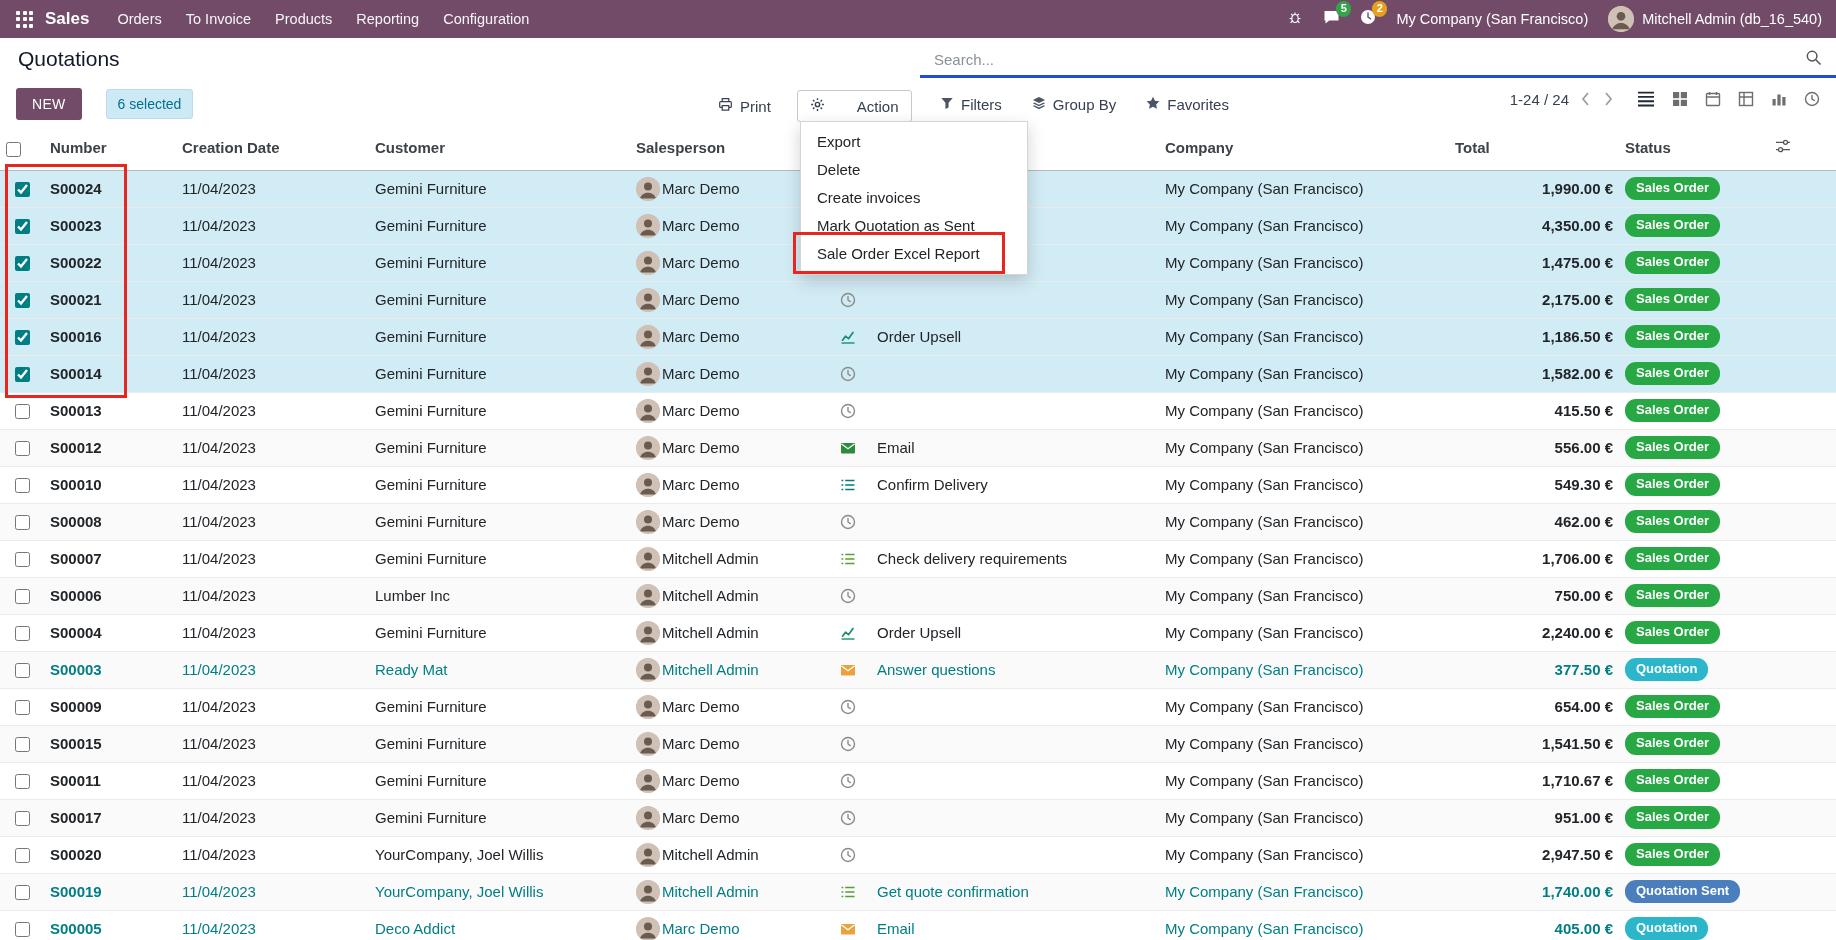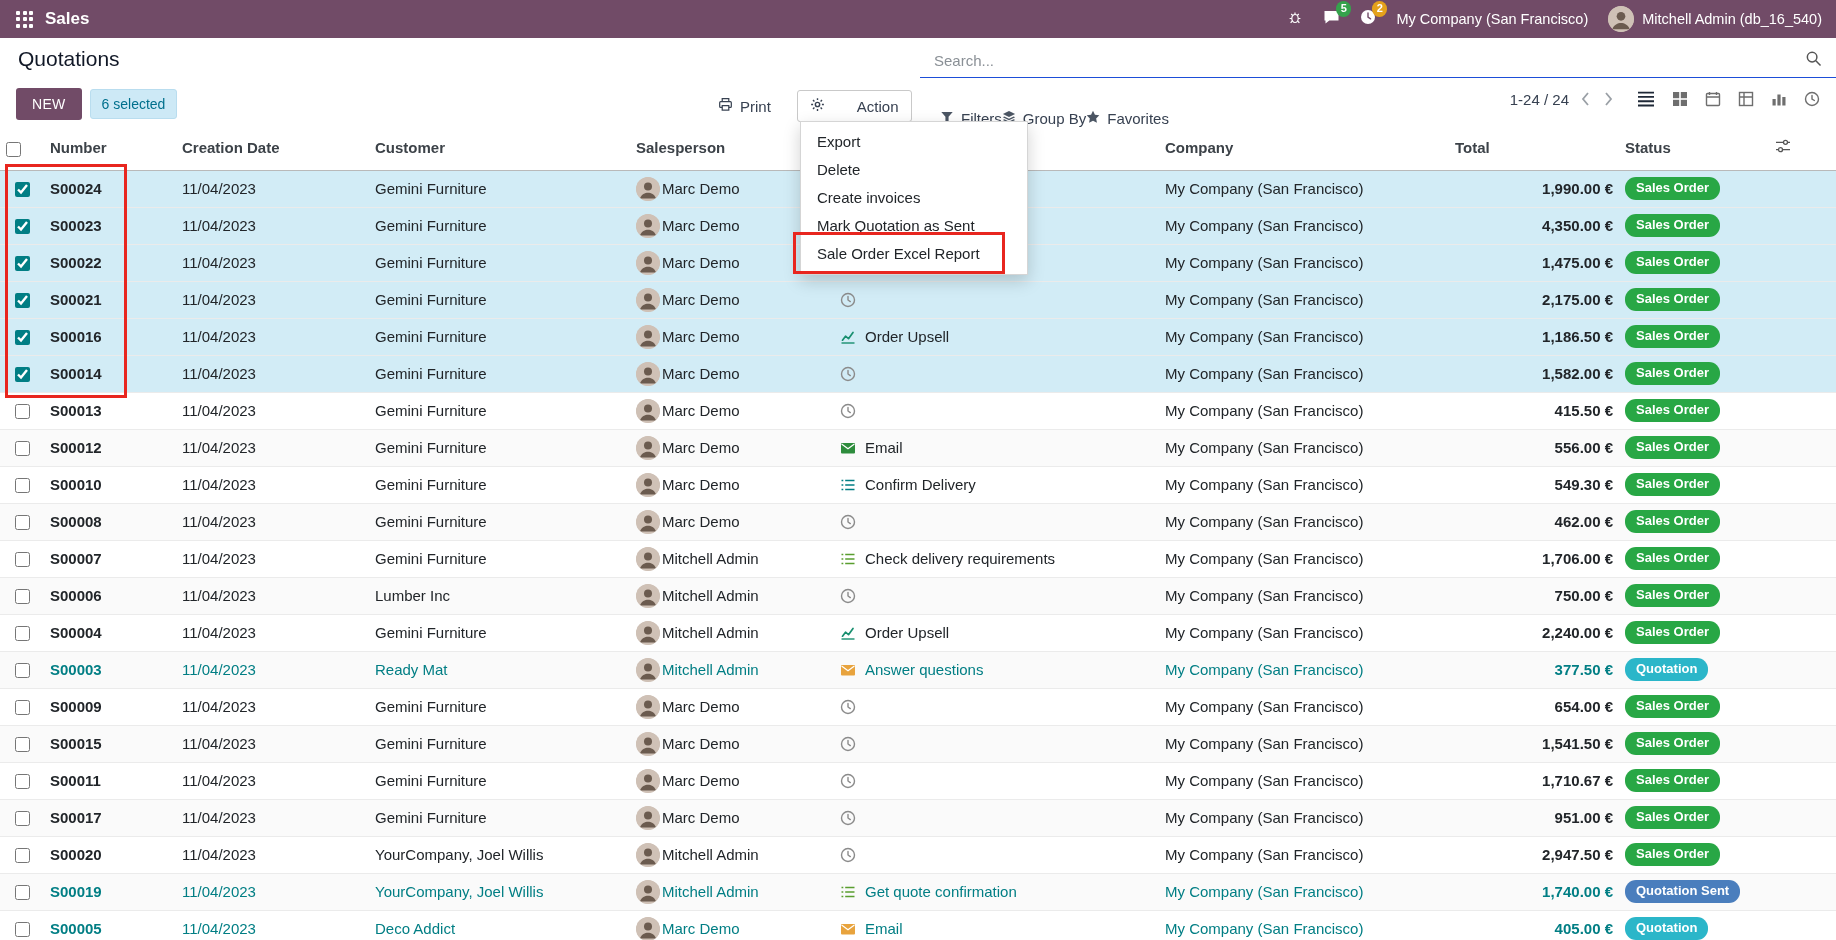--- a/index.html
+++ b/index.html
@@ -22,58 +22,58 @@
   .count-badge.green{background:#35a24c;}
   .count-badge.orange{background:#e4a11b;}
   .tb-company{font-size:14.5px;cursor:pointer;}
   .tb-user{display:flex;align-items:center;gap:8px;font-size:14.5px;cursor:pointer;}
   .avatar{display:inline-flex;width:26px;height:26px;border-radius:50%;overflow:hidden;flex:none;background:#cfc1b6;}
   .avatar svg{width:100%;height:100%;}
 
   
   .cp-row1{position:absolute;top:38px;left:0;right:0;height:44px;background:#fff;}
   .page-title{position:absolute;left:18px;top:9px;font-size:21px;font-weight:400;color:#111827;}
-  .searchbar{position:absolute;left:920px;right:0;top:6px;height:34px;border-bottom:1px solid #1d4ed8;
+  .searchbar{position:absolute;left:920px;right:0;top:6px;height:34px;border-bottom:3px solid #1d4ed8;
              display:flex;align-items:center;padding:0 14px;}
   .searchbar input{flex:1;border:none;outline:none;font-size:15px;font-family:inherit;color:#495057;background:transparent;}
   .searchbar input::placeholder{color:#8a9096;}
 
   
   .cp-row2{position:absolute;top:82px;left:0;right:0;height:44px;background:#fff;}
-  .cp-left{position:absolute;left:16px;top:6px;display:flex;align-items:center;gap:8px;}
+  .cp-left{position:absolute;left:16px;top:6px;display:flex;align-items:center;gap:24px;}
   .btn-new{background:#714B67;color:#fff;border:none;border-radius:3px;padding:8px 16px;font-size:14px;
            font-weight:500;font-family:inherit;cursor:pointer;letter-spacing:.3px;}
   .chip-selected{background:#cde9f6;color:#00708d;border:1px solid #b9ddef;border-radius:3px;
                  padding:6px 11px;font-size:14px;cursor:pointer;}
   .cp-center{position:absolute;left:718px;top:8px;display:flex;align-items:center;gap:26px;}
   .btn-flat{display:flex;align-items:center;gap:7px;font-size:15px;color:#374151;background:none;border:none;
             cursor:pointer;font-family:inherit;white-space:nowrap;}
   .btn-action{border:1px solid #c9c9c9;background:#fff;border-radius:3px;padding:6px 12px;gap:32px;}
-  .cp-filters{position:absolute;left:940px;top:28px;display:flex;align-items:center;}
+  .cp-filters{position:absolute;left:940px;top:14px;display:flex;align-items:center;gap:30px;}
   .cp-right{position:absolute;right:16px;top:8px;display:flex;align-items:center;}
   .pager{display:flex;align-items:center;gap:10px;font-size:15px;color:#374151;}
   .pager-arrow{display:flex;align-items:center;cursor:pointer;padding:2px;}
   .view-switcher{display:flex;align-items:center;gap:17px;margin-left:22px;}
   .view-icon{display:flex;align-items:center;cursor:pointer;}
 
   
   .o-table{position:absolute;top:126px;left:0;width:1836px;border-collapse:collapse;table-layout:fixed;font-size:15px;}
   .o-table th{height:44px;text-align:left;font-weight:700;color:#3c4248;border-bottom:1px solid #b9b9b9;
               padding:0 6px;white-space:nowrap;overflow:hidden;}
   .o-table td{height:37px;padding:0 6px;border-bottom:1px solid #ebebeb;color:#212529;white-space:nowrap;overflow:hidden;}
   .o-table tbody tr{cursor:pointer;}
   .o-table tbody tr:nth-child(even){background:#fafafa;}
   .o-table tbody tr.selected{background:#d2ecf6;}
   .o-table tbody tr.accent td{color:#017e84;}
   .cell-check{text-align:center;}
   input[type="checkbox"]{width:15px;height:15px;accent-color:#017e84;margin:0;vertical-align:middle;cursor:pointer;}
   .cell-number span{font-weight:700;}
   .cell-salesperson .cell-inner{display:flex;align-items:center;gap:2px;}
   .cell-salesperson .avatar{width:24px;height:24px;}
-  .cell-activity .cell-inner{display:flex;align-items:center;gap:8px;}
+  .cell-activity .cell-inner{display:flex;align-items:center;gap:20px;}
   .act-icon{display:inline-flex;align-items:center;width:17px;}
   .cell-total{text-align:right;font-weight:700;padding-right:10px;}
   .badge{display:inline-block;padding:3px 11px;border-radius:11px;color:#fff;font-size:13px;font-weight:700;line-height:1.3;}
   .cell-end{text-align:right;padding-right:12px;}
 
   
   .dropdown-menu{position:absolute;left:800px;top:121px;width:228px;background:#fff;border:1px solid #d5d5d5;
                  box-shadow:0 6px 16px rgba(0,0,0,.18);padding:6px 0;z-index:40;}
   .menu-item{height:28px;line-height:28px;padding:0 16px;font-size:15px;color:#212529;cursor:pointer;white-space:nowrap;}
 
@@ -93,20 +93,27 @@
         <i></i>
         <i></i>
         <i></i>
         <i></i>
         <i></i>
         <i></i>
         <i></i>
         <i></i>
     </span>
     <span class="tb-brand">Sales</span>
+    <span class="tb-menus">
+        <span class="tb-menu">Orders</span>
+        <span class="tb-menu">To Invoice</span>
+        <span class="tb-menu">Products</span>
+        <span class="tb-menu">Reporting</span>
+        <span class="tb-menu">Configuration</span>
+      </span>
 
     <span class="tb-right">
       <span class="tb-iconbtn">
         <span>
           <svg width="16" height="16" viewBox="0 0 16 16" fill="none" stroke="#fff" stroke-width="1.2">
             <ellipse cx="8" cy="9.5" rx="3.2" ry="4"></ellipse>
             <path d="M8 5.5V3.6M5.8 6.5L4.2 5M10.2 6.5L11.8 5M4.8 9.5H2.6M11.2 9.5h2.2M5.2 12.2l-1.6 1.5M10.8 12.2l1.6 1.5"></path>
           </svg>
         </span>
       </span>

